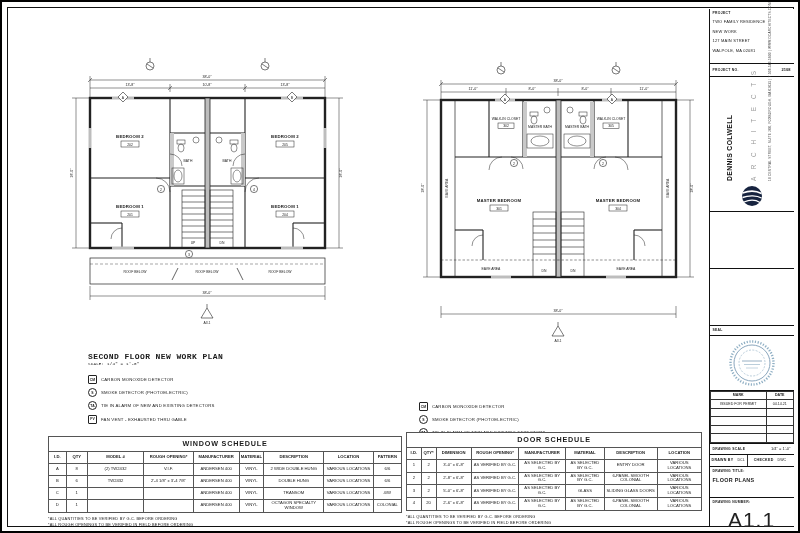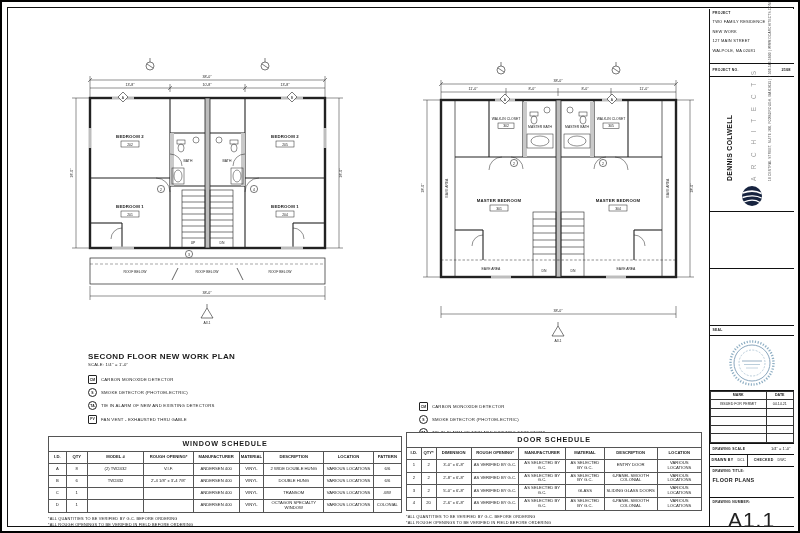--- a/index.html
+++ b/index.html
@@ -3,21 +3,21 @@
 <meta charset="utf-8">
 <style>
   html,body{margin:0;padding:0;background:#e8e8e8;}
   .sheet{position:relative;width:800px;height:533px;background:#fdfdfc;
          font-family:"Liberation Sans",sans-serif;color:#1a1a1a;overflow:hidden;
          box-shadow:inset 0 0 0 2px #000;}
   .border-frame{position:absolute;left:7px;top:7px;right:6px;bottom:6px;border:1.6px solid #111;background:#fff;}
   .drawing-area{position:absolute;left:8px;top:8px;right:92px;bottom:8px;}
 
   
-  .plan-title{position:absolute;}
+  .plan-title{position:absolute;font-family:Liberation Mono, monospace;}
   .plan-title .t{font-size:8px;font-weight:700;letter-spacing:.4px;}
   .plan-title .s{font-size:4.2px;margin-top:1px;letter-spacing:.2px;}
   .legend{position:absolute;}
   .legend-item{display:flex;align-items:center;margin-bottom:4.2px;}
   .legend-sym{width:7px;height:7px;border:.7px solid #222;border-radius:1px;
               font-size:3.4px;display:flex;align-items:center;justify-content:center;
               margin-right:4px;flex:0 0 auto;font-weight:700;}
   .legend-sym.round{border-radius:50%;}
   .legend-label{font-size:4.3px;letter-spacing:.2px;}
 

